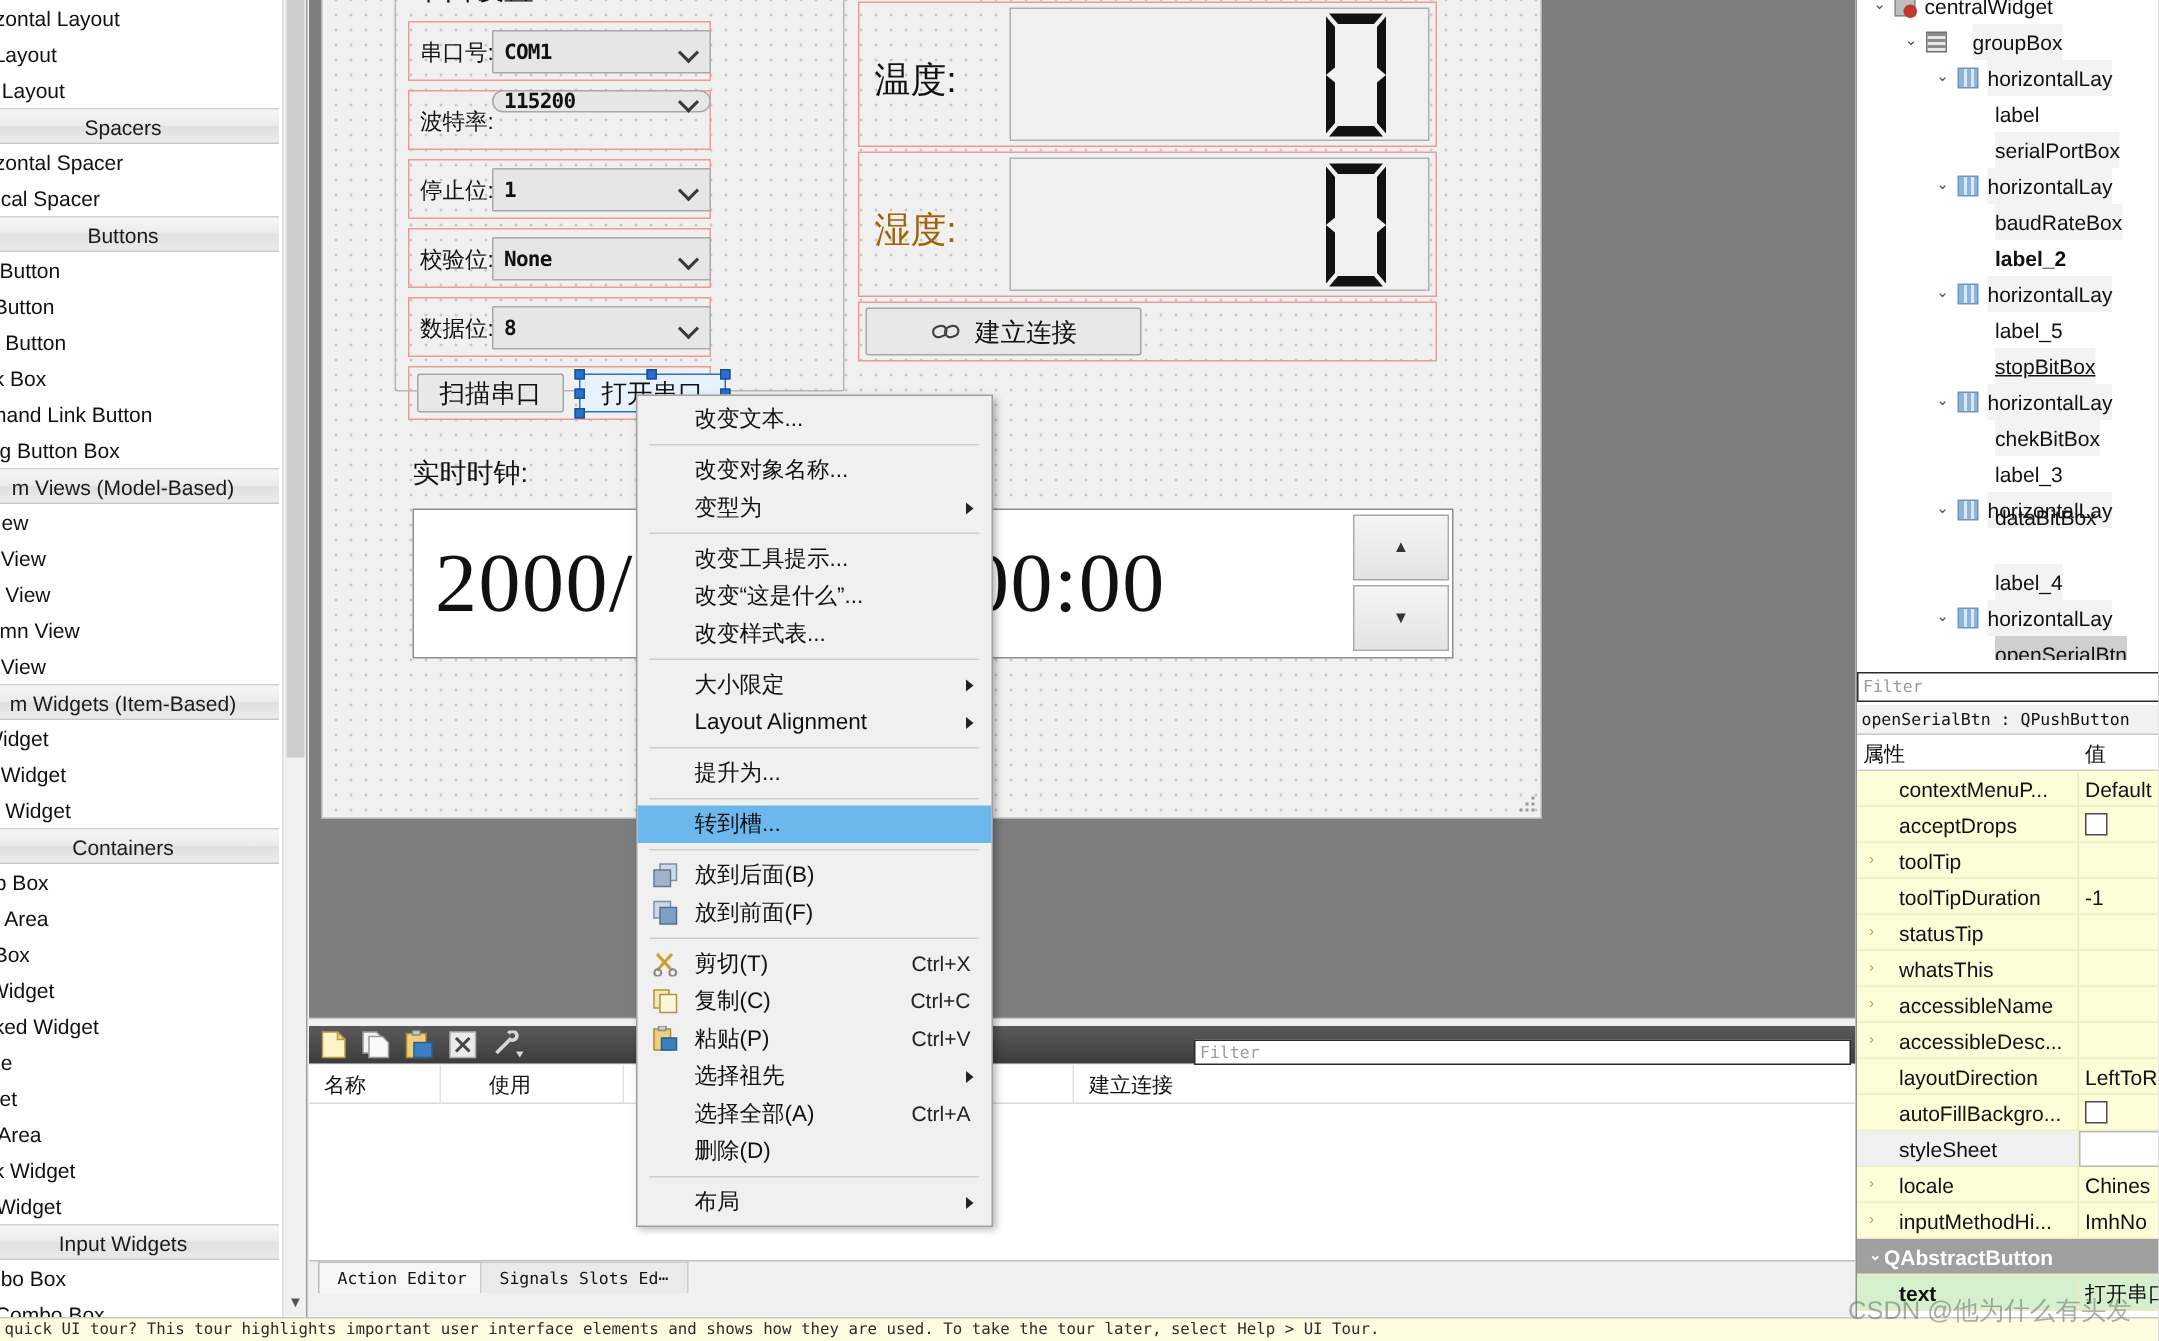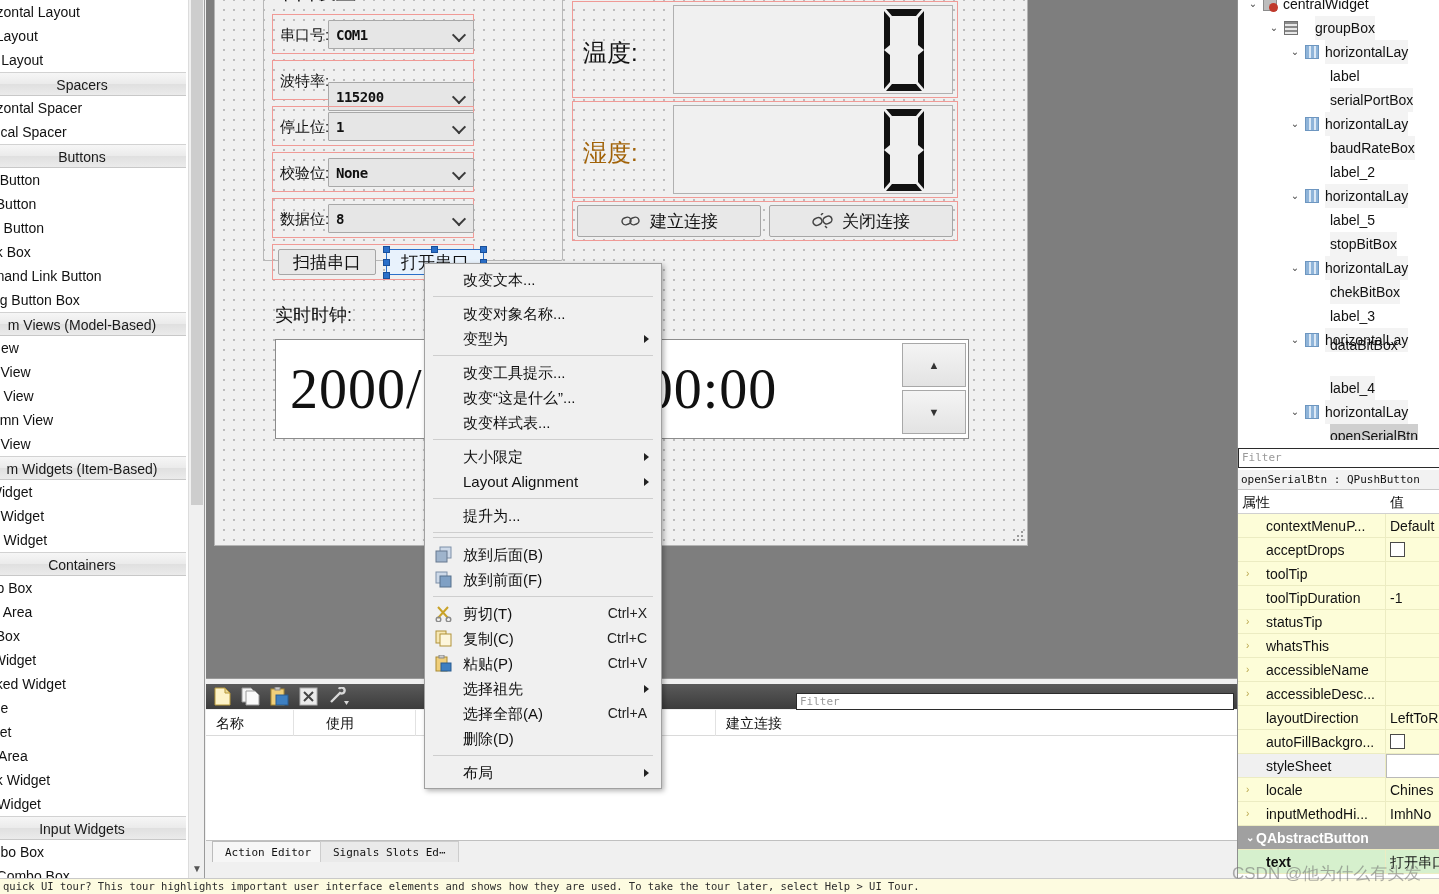--- a/index.html
+++ b/index.html
@@ -350,21 +350,21 @@
 
         <div class="redbox" style="left:8px; top:24px; width:202px; height:40px;"></div>
         <div class="row-label" style="left:16px; top:36px;">串口号:</div>
         <div class="combo" style="left:64px; top:30px; width:146px; height:29px;">
           <span class="combo-txt">COM1</span>
           <span class="combo-arrow"></span>
         </div>
 
         <div class="redbox" style="left:8px; top:70px; width:202px; height:40px;"></div>
         <div class="row-label" style="left:16px; top:82px;">波特率:</div>
-        <div class="combo" style="left:64px; top:92px; width:146px; height:29px;">
+        <div class="combo" style="left:64px; top:70px; width:146px; height:15px;border-radius:11px;">
           <span class="combo-txt">115200</span>
           <span class="combo-arrow"></span>
         </div>
 
         <div class="redbox" style="left:8px; top:116px; width:202px; height:40px;"></div>
         <div class="row-label" style="left:16px; top:128px;">停止位:</div>
         <div class="combo" style="left:64px; top:122px; width:146px; height:29px;">
           <span class="combo-txt">1</span>
           <span class="combo-arrow"></span>
         </div>
@@ -428,30 +428,20 @@
 
         <div class="redbox" style="left:9px; top:212px; width:386px; height:40px;"></div>
         <div class="btn" style="left:14px; top:216px; width:184px; height:32px; gap:8px;">
           <svg width="22" height="16" viewBox="0 0 22 16">
             <g stroke="#444" stroke-width="1.5" fill="none">
               <rect x="2" y="4.5" width="9" height="7" rx="3.5" transform="rotate(-18 6.5 8)"></rect>
               <rect x="10" y="4.5" width="9" height="7" rx="3.5" transform="rotate(-18 14.5 8)"></rect>
             </g>
           </svg>
           <span>建立连接</span>
-        </div>
-        <div class="btn" style="left:206px; top:216px; width:184px; height:32px; gap:8px;">
-          <svg width="22" height="16" viewBox="0 0 22 16">
-            <g stroke="#444" stroke-width="1.5" fill="none">
-              <rect x="1" y="5" width="9" height="7" rx="3.5" transform="rotate(-25 5.5 8.5)"></rect>
-              <rect x="11" y="3.5" width="9" height="7" rx="3.5" transform="rotate(-25 15.5 7)"></rect>
-              <path d="M9 2 L11 0 M13 13 L15 15"></path>
-            </g>
-          </svg>
-          <span>关闭连接</span>
         </div>
       </div>
 
       <div style="position:absolute; left:48px; top:320px; width:706px; height:190px;">
         <div style="position:absolute; left:12px; top:12px; font-size:18px; color:#111;">实时时钟:</div>
 
         <div class="datetimeedit" style="left:12px; top:48px; width:694px; height:100px;">
           <div class="dt-text">2000/01/01 00:00:00</div>
           <div class="spin-up" style="top:3px;">▲</div>
           <div class="spin-dn" style="top:50px;">▼</div>
@@ -535,33 +525,33 @@
           <span class="lbl" style="left: 92px;">serialPortBox</span>
         </div>
         <div class="tr alt" style="top: 112px;">
           <span class="chev" style="left: 51px;">⌄</span>
           <span class="ico-layout" style="left: 67px;"></span>
           <span class="lbl" style="left: 87px;">horizontalLay</span>
         </div>
         <div class="tr alt" style="top: 136px;">
           <span class="lbl" style="left: 92px;">baudRateBox</span>
         </div>
-        <div class="tr" style="top: 160px;">
+        <div class="tr" style="top: 160px; font-weight: bold;">
           <span class="lbl" style="left: 92px;">label_2</span>
         </div>
         <div class="tr alt" style="top: 184px;">
           <span class="chev" style="left: 51px;">⌄</span>
           <span class="ico-layout" style="left: 67px;"></span>
           <span class="lbl" style="left: 87px;">horizontalLay</span>
         </div>
         <div class="tr" style="top: 208px;">
           <span class="lbl" style="left: 92px;">label_5</span>
         </div>
         <div class="tr alt" style="top: 232px;">
-          <span class="lbl" style="left: 92px;">stopBitBox</span>
+          <span class="lbl" style="left: 92px; text-decoration: underline;">stopBitBox</span>
         </div>
         <div class="tr alt" style="top: 256px;">
           <span class="chev" style="left: 51px;">⌄</span>
           <span class="ico-layout" style="left: 67px;"></span>
           <span class="lbl" style="left: 87px;">horizontalLay</span>
         </div>
         <div class="tr alt" style="top: 280px;">
           <span class="lbl" style="left: 92px;">chekBitBox</span>
         </div>
         <div class="tr" style="top: 304px;">
@@ -669,20 +659,21 @@
       <div class="msep"></div>
       <div class="mi"><span>改变工具提示...</span></div>
       <div class="mi"><span>改变“这是什么”...</span></div>
       <div class="mi"><span>改变样式表...</span></div>
       <div class="msep"></div>
       <div class="mi"><span>大小限定</span><span class="sub"></span></div>
       <div class="mi"><span>Layout Alignment</span><span class="sub"></span></div>
       <div class="msep"></div>
       <div class="mi"><span>提升为...</span></div>
       <div class="msep"></div>
+      <div class="mi hl"><span>转到槽...</span></div>
       <div class="msep"></div>
       <div class="mi"><svg class="mico" viewBox="0 0 17 17">
           <rect x="5" y="1" width="11" height="11" fill="#cdd9e8" stroke="#7d8fa8"></rect>
           <rect x="1" y="5" width="11" height="11" fill="#9fb4cc" stroke="#66788f"></rect>
         </svg><span>放到后面(B)</span></div>
       <div class="mi"><svg class="mico" viewBox="0 0 17 17">
           <rect x="1" y="1" width="11" height="11" fill="#cdd9e8" stroke="#7d8fa8"></rect>
           <rect x="5" y="5" width="11" height="11" fill="#7fa0c4" stroke="#56708c"></rect>
         </svg><span>放到前面(F)</span></div>
       <div class="msep"></div>

